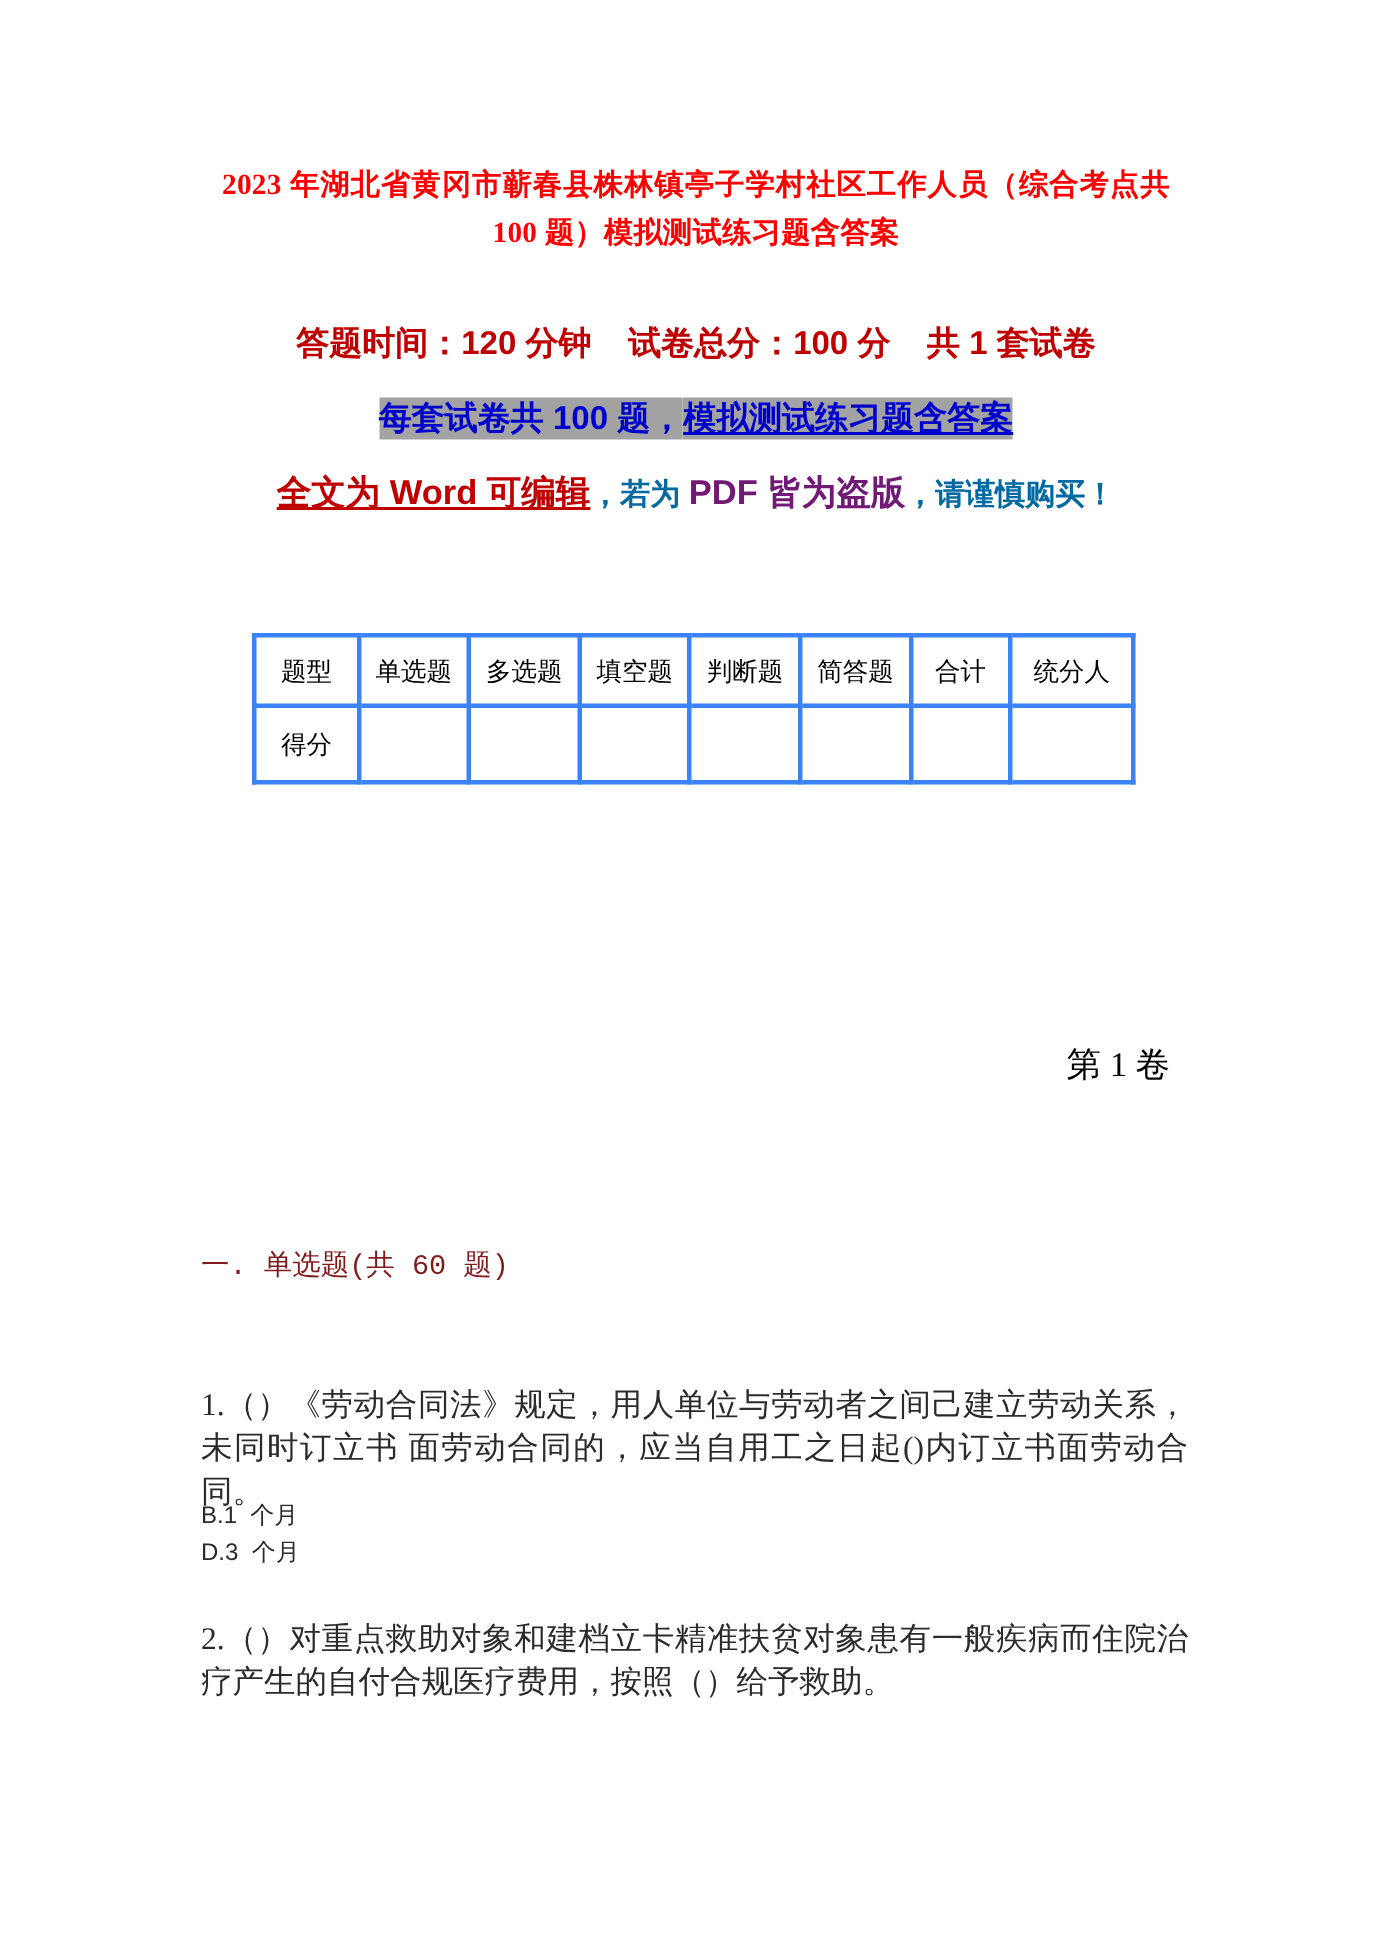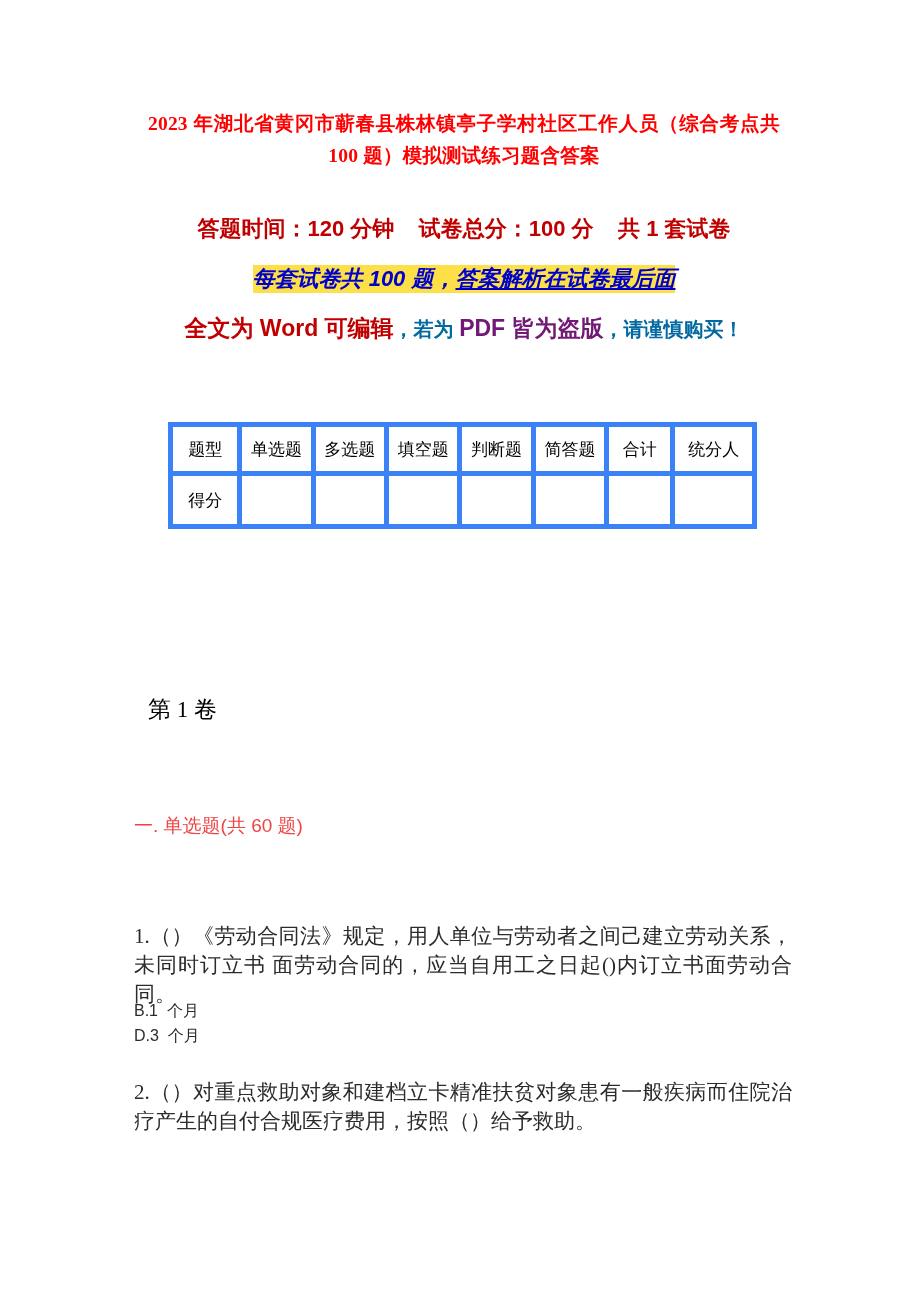--- a/index.html
+++ b/index.html
@@ -59,43 +59,43 @@
     left: 148px;
     top: 262px;
     width: 632px;
     text-align: center;
     font-size: 22px;
     line-height: 34px;
     font-weight: bold;
     font-family: "Liberation Sans", "DejaVu Sans", sans-serif;
   }
   .subtitle-line2 .hl {
-    background: #fde047;
+    background: #a3a3a3;
     color: #0000CC;
     padding: 1px 0 2px 0;
-    font-style: italic;
   }
   .subtitle-line2 .hl-u {
     text-decoration: underline;
   }
 
   .subtitle-line3 {
     position: absolute;
     left: 148px;
     top: 306px;
     width: 632px;
     text-align: center;
     font-size: 23px;
     line-height: 44px;
     font-weight: bold;
     font-family: "Liberation Sans", "DejaVu Sans", sans-serif;
     color: #000000;
   }
   .subtitle-line3 .darkred-u {
     color: #C00000;
+    text-decoration: underline;
   }
   .subtitle-line3 .brightred {
     color: #701a75;
   }
   .subtitle-line3 .blk {
     color: #0369a1;
     font-size: 20px;
   }
 
   
@@ -104,21 +104,21 @@
     left: 168px;
     top: 422px;
     width: 589px;
   }
   table.score-table {
     border-collapse: collapse;
     width: 589px;
     table-layout: fixed;
   }
   table.score-table td {
-    border: 5px solid #3b82f6;
+    border: 3px solid #3b82f6;
     height: 44px;
     text-align: center;
     vertical-align: middle;
     font-size: 17px;
     font-family: "Liberation Serif", "DejaVu Serif", serif;
     color: #000000;
     padding: 0;
   }
   table.score-table tr.row-score td {
     height: 48px;
@@ -127,36 +127,36 @@
   col.cx { width: 72px; }
   col.c6 { width: 65px; }
   col.c7 { width: 80px; }
 
   
   .volume-heading {
     position: absolute;
     left: 148px;
     top: 694px;
     width: 632px;
-    text-align: left;
+    text-align: right;
     font-size: 23px;
     line-height: 32px;
     color: #000000;
     font-family: "Liberation Serif", "DejaVu Serif", serif;
   }
 
   
   .section-heading {
     position: absolute;
     left: 134px;
-    top: 812px;
+    top: 830px;
     font-size: 19px;
     line-height: 28px;
-    color: #ef4444;
-    font-family: Liberation Sans, sans-serif;
+    color: #7f1d1d;
+    font-family: Liberation Mono, monospace;
   }
 
   
   .question {
     position: absolute;
     left: 134px;
     width: 658px;
     font-size: 21px;
     line-height: 29px;
     color: #2b2b2b;
@@ -183,21 +183,21 @@
 </style>
 </head>
 <body>
 
 <div class="page">
 
   <div class="doc-title">2023 年湖北省黄冈市蕲春县株林镇亭子学村社区工作人员（综合考点共 100 题）模拟测试练习题含答案</div>
 
   <div class="subtitle-line1">答题时间：120 分钟    试卷总分：100 分    共 1 套试卷</div>
 
-  <div class="subtitle-line2"><span class="hl">每套试卷共 100 题，</span><span class="hl hl-u">答案解析在试卷最后面</span></div>
+  <div class="subtitle-line2"><span class="hl">每套试卷共 100 题，</span><span class="hl hl-u">模拟测试练习题含答案</span></div>
 
   <div class="subtitle-line3"><span class="darkred-u">全文为 Word 可编辑</span><span class="blk">，若为 </span><span class="brightred">PDF 皆为盗版</span><span class="blk">，请谨慎购买！</span></div>
 
   <div class="score-table-wrap">
     <table class="score-table">
       <colgroup>
         <col class="c0">
           <col class="cx">
           <col class="cx">
           <col class="cx">

